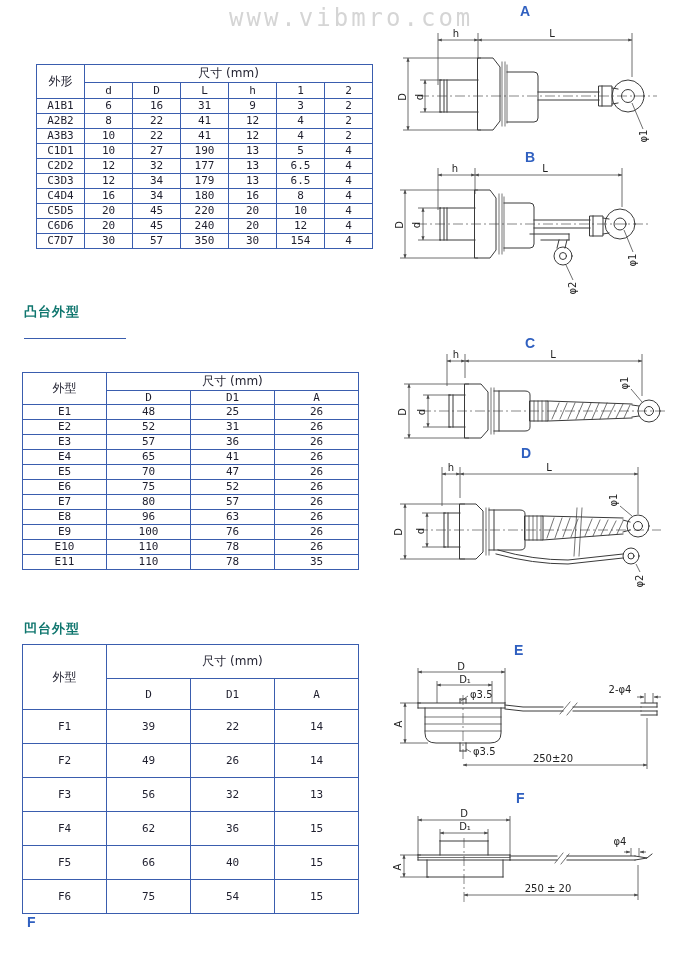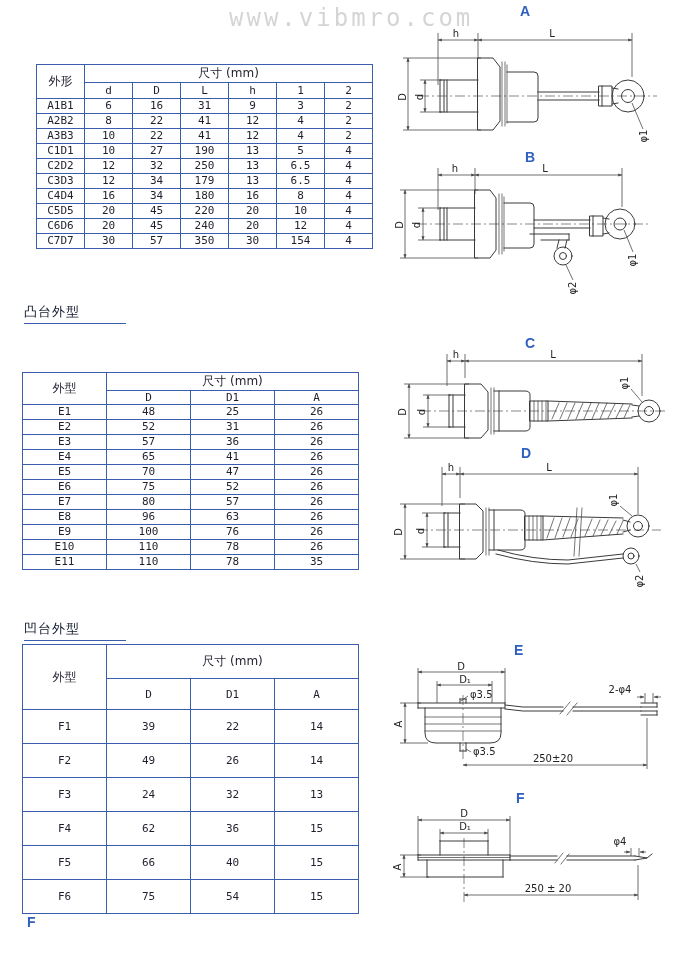--- a/index.html
+++ b/index.html
@@ -2,22 +2,22 @@
 <html><head>
 <meta charset="utf-8">
 <style>
   html,body{margin:0;padding:0;}
   body{width:680px;height:960px;position:relative;background:#ffffff;
        font-family:"DejaVu Sans","Liberation Sans",sans-serif;overflow:hidden;}
   .watermark{position:absolute;left:229px;top:4px;font-family:"DejaVu Sans Mono",monospace;
        font-size:24px;letter-spacing:3px;color:#d5d5d5;white-space:nowrap;}
   .dlabel{position:absolute;font-family:"Liberation Sans",sans-serif;font-weight:bold;
        font-size:14px;color:#3060c0;}
-  .sec-head{position:absolute;width:102px;color:#0f172a;font-weight:normal;font-size:13px;
-       border-bottom:1px solid #3a5dae;padding-bottom:2px;letter-spacing:1px;}
+  .sec-head{position:absolute;width:102px;color:#0f766e;font-weight:bold;font-size:13px;
+       border-bottom:1px solid #3a5dae;padding-bottom:17px;letter-spacing:1px;}
   .footer-letter{position:absolute;left:27px;top:914px;font-family:"Liberation Sans",sans-serif;
        font-weight:bold;font-size:14px;color:#3060c0;}
   table.dim{position:absolute;border-collapse:collapse;table-layout:fixed;background:#fff;
        font-family:"DejaVu Sans Mono",monospace;font-size:11px;color:#1f1f2e;}
   table.dim th,table.dim td{border:1px solid #3a5dae;text-align:center;font-weight:normal;
        padding:0;overflow:hidden;}
   table.dim th.cjk{font-family:"DejaVu Sans",sans-serif;font-size:12px;}
   .t1{left:36px;top:64px;width:336px;}
   .t1 thead tr{height:16px;}
   .t1 tbody td{height:14px;line-height:14px;}
@@ -107,21 +107,21 @@
         <td>27</td>
         <td>190</td>
         <td>13</td>
         <td>5</td>
         <td>4</td>
       </tr>
       <tr>
         <td>C2D2</td>
         <td>12</td>
         <td>32</td>
-        <td>250</td>
+        <td>177</td>
         <td>13</td>
         <td>6.5</td>
         <td>4</td>
       </tr>
       <tr>
         <td>C3D3</td>
         <td>12</td>
         <td>34</td>
         <td>179</td>
         <td>13</td>
@@ -281,21 +281,21 @@
         <td>14</td>
       </tr>
       <tr>
         <td>F2</td>
         <td>49</td>
         <td>26</td>
         <td>14</td>
       </tr>
       <tr>
         <td>F3</td>
-        <td>24</td>
+        <td>56</td>
         <td>32</td>
         <td>13</td>
       </tr>
       <tr>
         <td>F4</td>
         <td>62</td>
         <td>36</td>
         <td>15</td>
       </tr>
       <tr>

